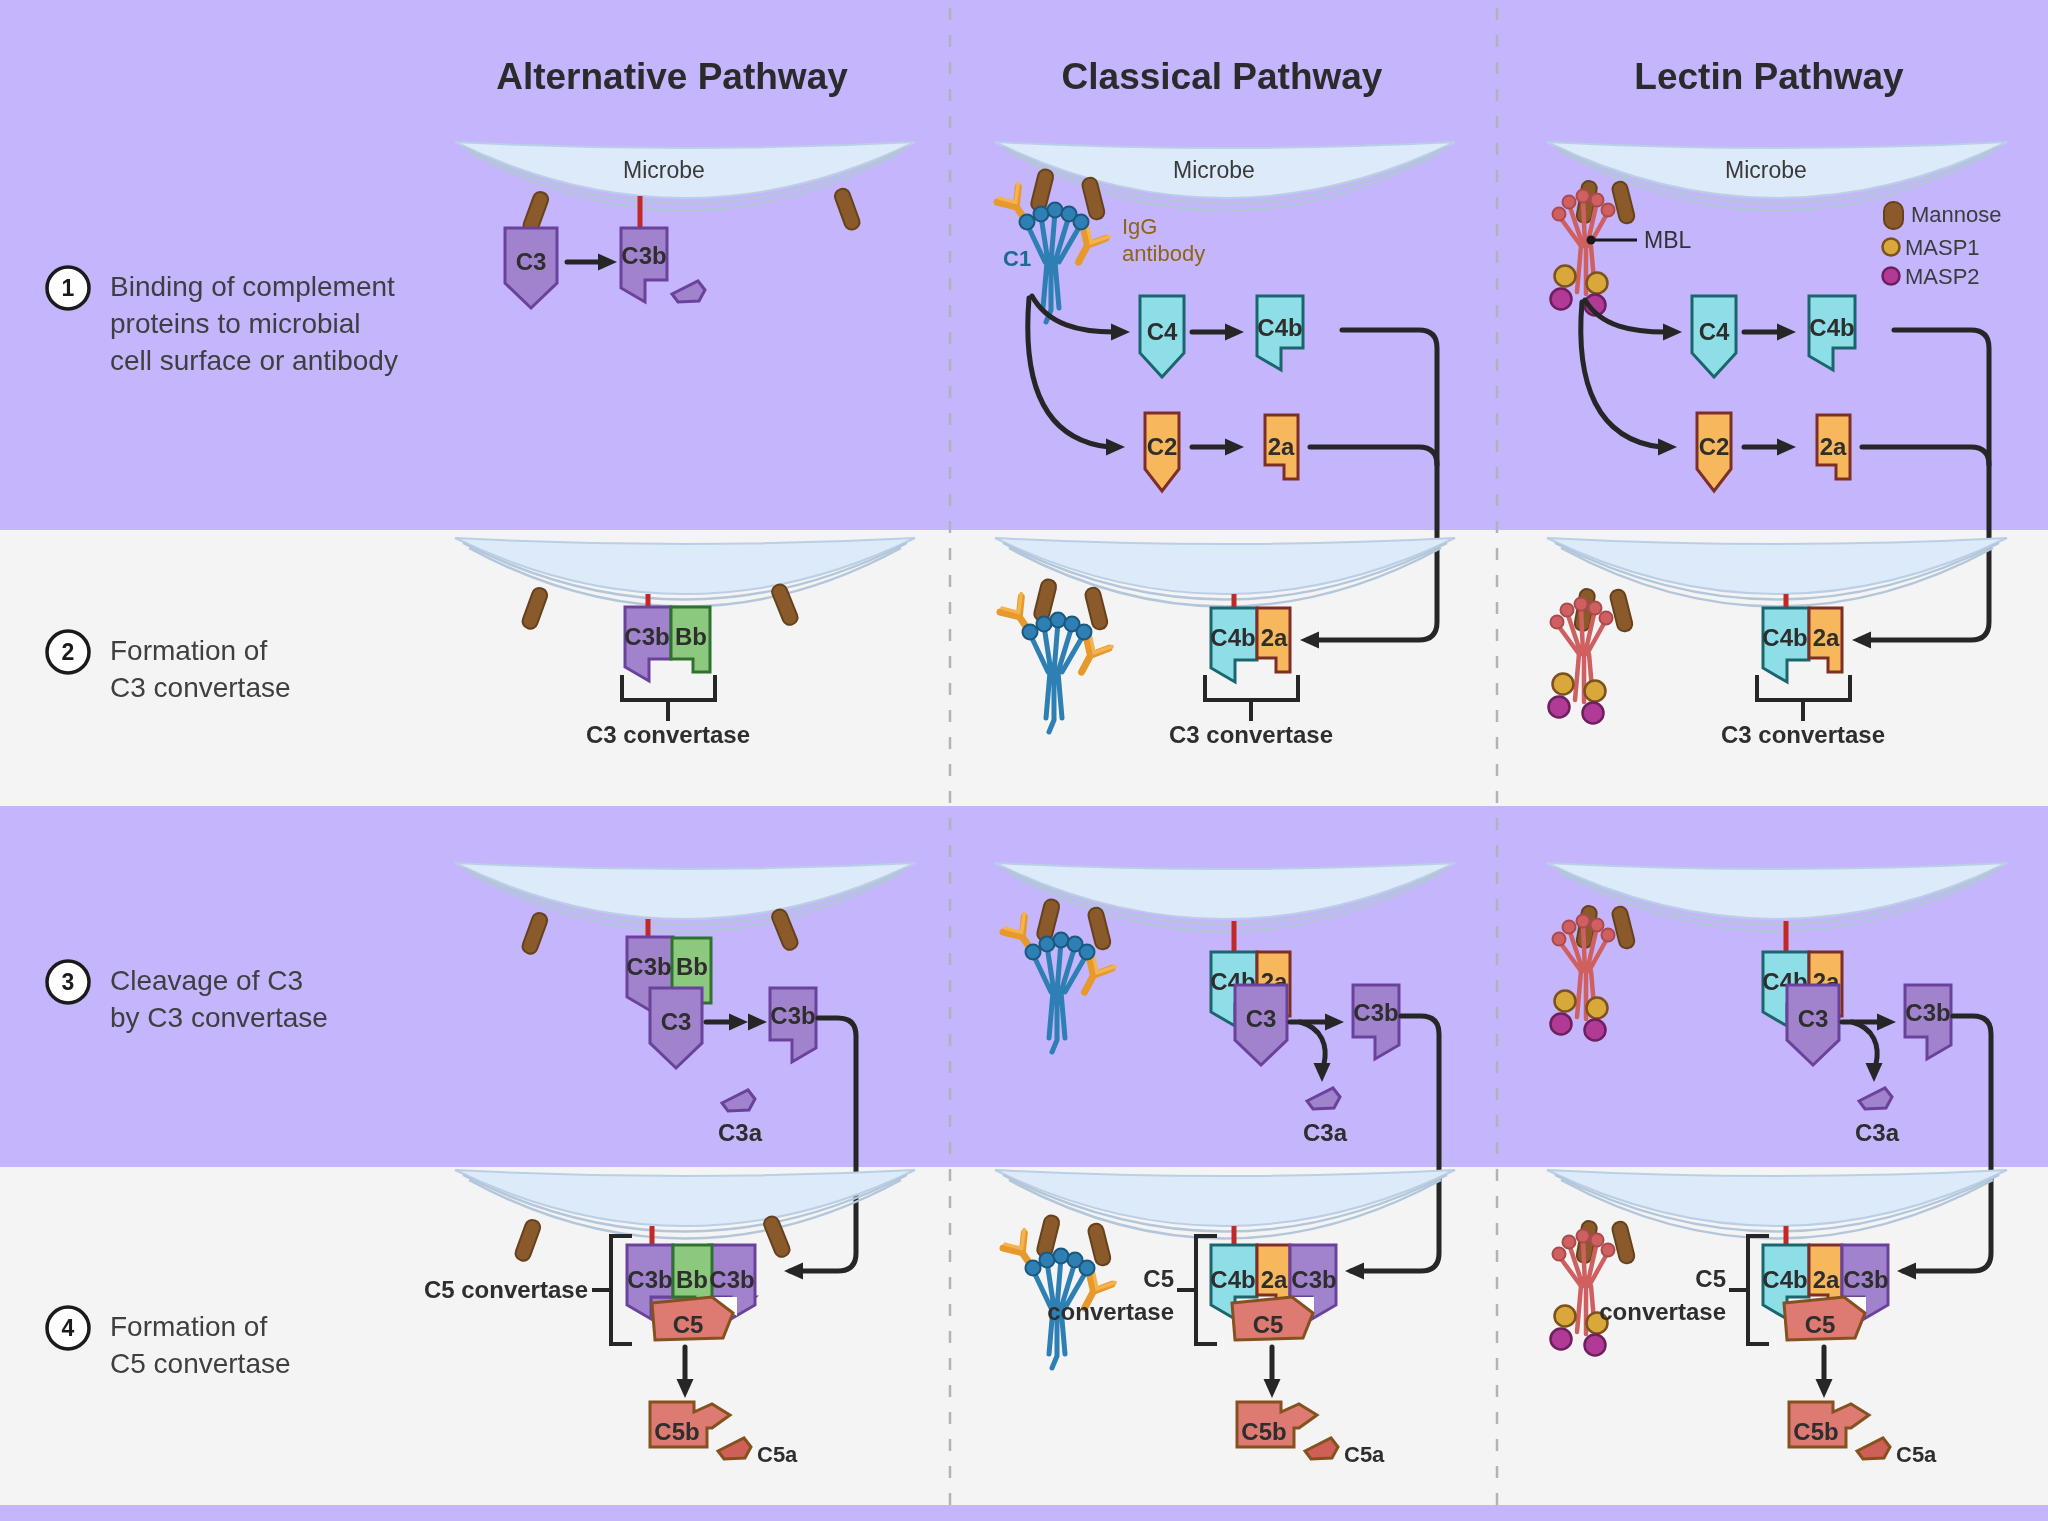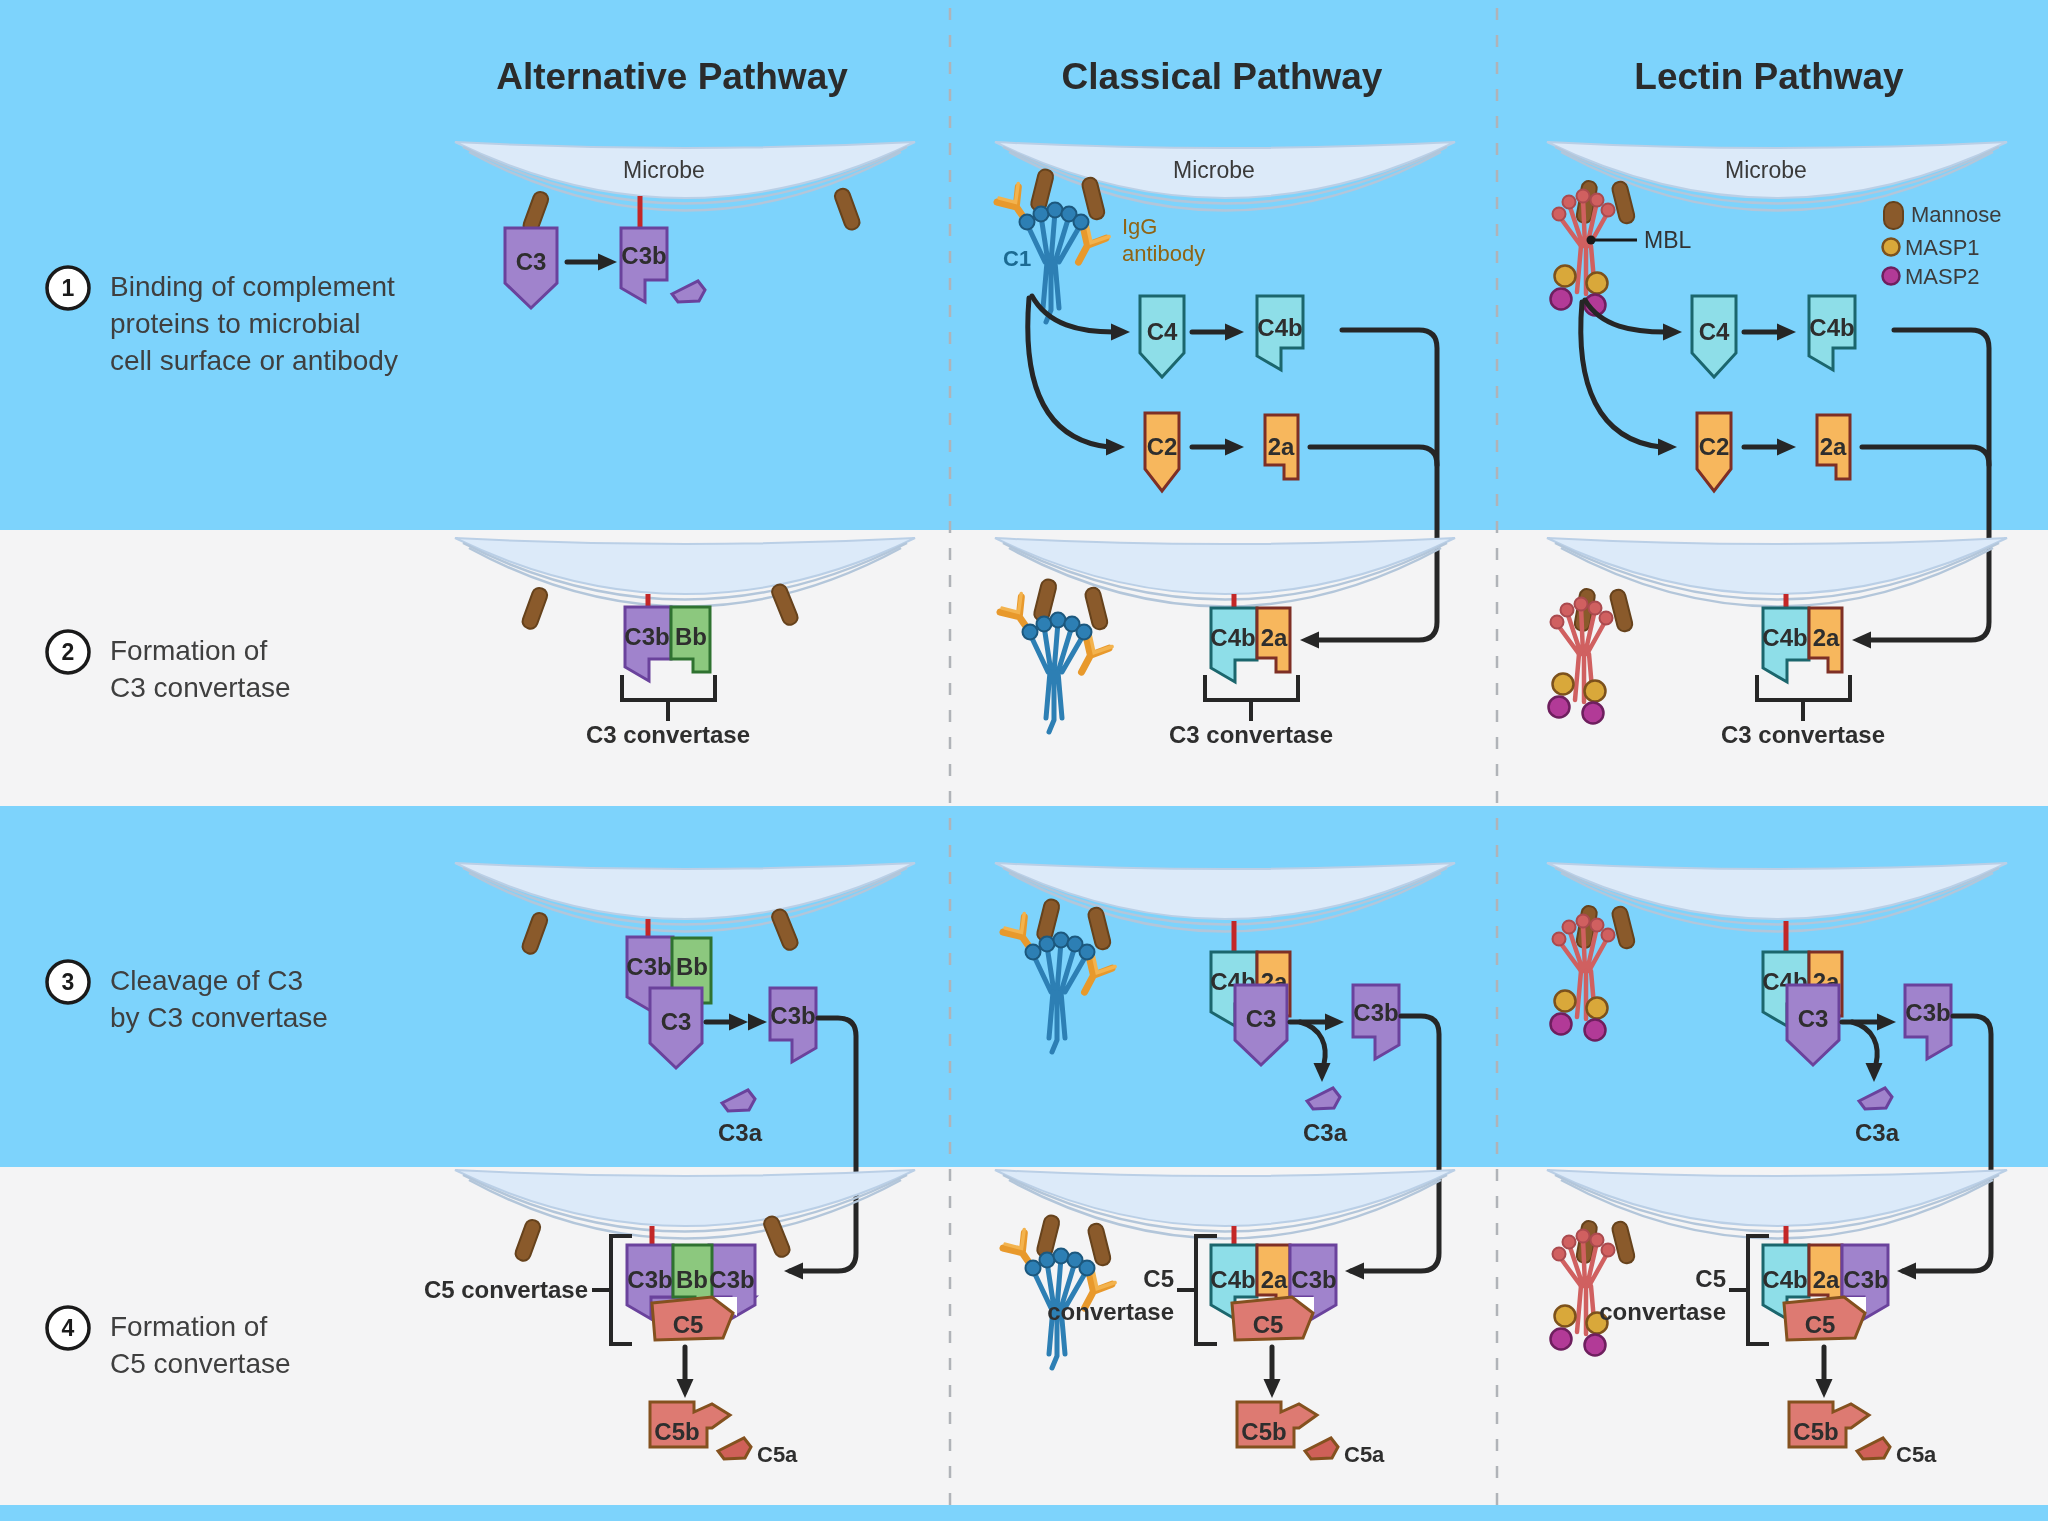--- a/index.html
+++ b/index.html
@@ -1,16 +1,16 @@
 <!DOCTYPE html>
 <html style="--purple_fill: #a083cc; --purple_stroke: #6a429c; --cyan_fill: #8edee8; --cyan_stroke: #1b666d; --orange_fill: #f7b75d; --orange_stroke: #7e2f25; --green_fill: #8cc87e; --green_stroke: #2f7230; --salmon_fill: #dd7a72; --salmon_stroke: #84511f; --c5a_fill: #cf6058; --mannose_fill: #8a5a2b; --mannose_stroke: #66421c; --masp1_fill: #d9a83a; --masp1_stroke: #7c511c; --masp2_fill: #b23a97; --masp2_stroke: #6e1f5e; --c1_blue: #2d7fb4; --c1_blue_dark: #1c587e; --c1_label: #1b6a92; --igg_orange: #e8992c; --igg_orange_light: #f3b34e; --igg_orange_dark: #c77d15; --igg_label: #8f6414; --mbl_red: #d06060; --mbl_red_dark: #aa4a4e; --lens_fill: #dceaf9; --lens_stroke: #bacfe6; --membrane: #b3c6da; --tether: #c32727; --arrow: #262626; --band: #f4f4f5; --dash_line: #b0b3b8;"><head>
 <meta charset="utf-8">
 <style>
   html,body{margin:0;padding:0;background:#ffffff;}
-  #stage{position:relative;width:2048px;height:1521px;background:#7dd3fc;overflow:hidden;
+  #stage{position:relative;width:2048px;height:1521px;background:#c4b5fd;overflow:hidden;
          font-family:"Liberation Sans", sans-serif;}
   svg{display:block}
   svg text{font-family:"Liberation Sans", sans-serif;}
   .band{fill:var(--band);}
   .dashline{stroke:var(--dash_line);stroke-width:2.5;stroke-dasharray:12 15;fill:none;}
   .title{font-size:37px;font-weight:bold;fill:#2b2b2b;text-anchor:middle;}
   .steptext{font-size:28px;fill:#3f3f3f;}
   .stepnum{font-size:23px;font-weight:bold;fill:#1a1a1a;text-anchor:middle;}
   .stepcircle{fill:#ffffff;stroke:#1a1a1a;stroke-width:3.5;}
   .microbe-label{font-size:23px;fill:#3a3a3a;text-anchor:middle;}

